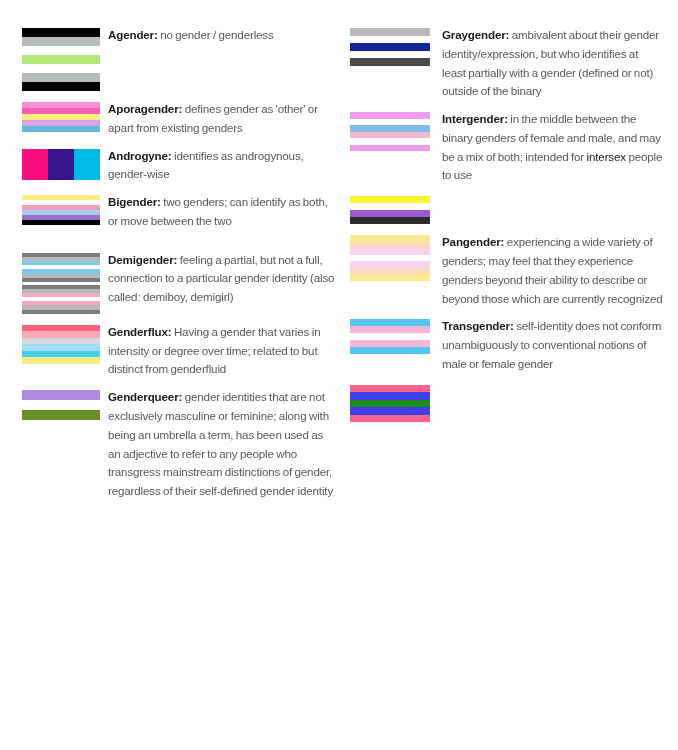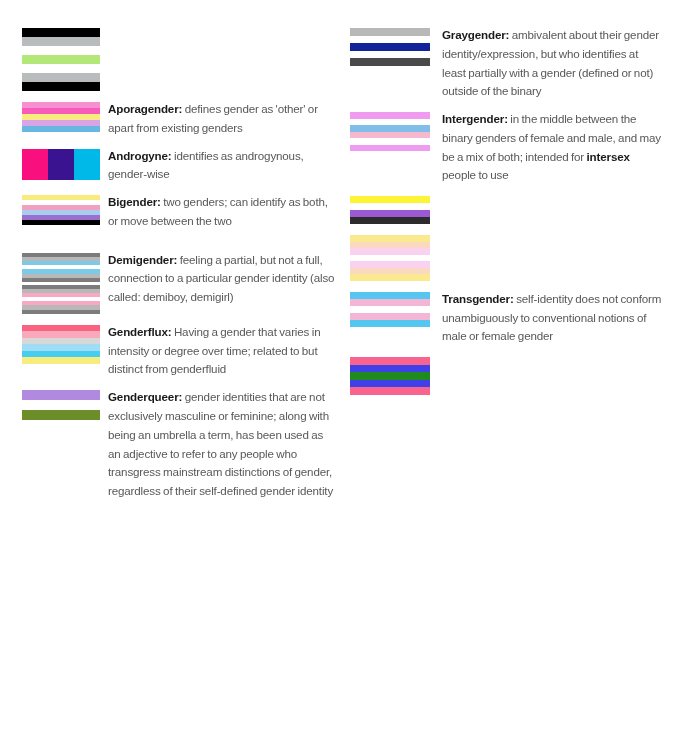--- a/index.html
+++ b/index.html
@@ -64,21 +64,21 @@
     color: #585858;
     letter-spacing: -0.15px;
     word-spacing: -0.6px;
     padding-top: 0px;
   }
   .term {
     font-weight: bold;
     color: #1a1a1a;
   }
   .inline-bold {
-    font-weight: bold;
+    font-weight: normal;
     color: #1a1a1a;
   }
   .col-right .flag-cell {
     width: 92px;
     min-width: 92px;
   }
   .col-right .flag {
     width: 80px;
   }
 </style>
@@ -92,20 +92,21 @@
           <div class="flag">
             <div class="stripe" style="background: rgb(0, 0, 0); height: 9px;"></div>
             <div class="stripe" style="background: rgb(184, 188, 189); height: 9px;"></div>
             <div class="stripe" style="background: rgb(255, 255, 255); height: 9px;"></div>
             <div class="stripe" style="background: rgb(179, 232, 120); height: 9px;"></div>
             <div class="stripe" style="background: rgb(255, 255, 255); height: 9px;"></div>
             <div class="stripe" style="background: rgb(184, 188, 189); height: 9px;"></div>
             <div class="stripe" style="background: rgb(0, 0, 0); height: 9px;"></div>
           </div>
         </div>
+        <div class="text-cell"><span class="term">Agender:</span><span> no gender / genderless</span></div>
       </div>
       <div class="entry">
         <div class="flag-cell">
           <div class="flag">
             <div class="stripe" style="background: rgb(248, 143, 208); height: 6px;"></div>
             <div class="stripe" style="background: rgb(247, 91, 187); height: 6px;"></div>
             <div class="stripe" style="background: rgb(249, 236, 126); height: 6px;"></div>
             <div class="stripe" style="background: rgb(217, 163, 232); height: 6px;"></div>
             <div class="stripe" style="background: rgb(102, 184, 224); height: 6px;"></div>
           </div>
@@ -225,20 +226,21 @@
           <div class="flag">
             <div class="stripe" style="background: rgb(251, 233, 143); height: 6.5px;"></div>
             <div class="stripe" style="background: rgb(251, 217, 192); height: 6.5px;"></div>
             <div class="stripe" style="background: rgb(249, 210, 239); height: 6.5px;"></div>
             <div class="stripe" style="background: rgb(255, 255, 255); height: 6.5px;"></div>
             <div class="stripe" style="background: rgb(249, 210, 239); height: 6.5px;"></div>
             <div class="stripe" style="background: rgb(251, 217, 192); height: 6.5px;"></div>
             <div class="stripe" style="background: rgb(251, 233, 143); height: 6.5px;"></div>
           </div>
         </div>
+        <div class="text-cell"><span class="term">Pangender:</span><span> experiencing a wide variety of genders; may feel that they experience genders beyond their ability to describe or beyond those which are currently recognized</span></div>
       </div>
       <div class="entry">
         <div class="flag-cell">
           <div class="flag">
             <div class="stripe" style="background: rgb(84, 198, 239); height: 7px;"></div>
             <div class="stripe" style="background: rgb(243, 182, 212); height: 7px;"></div>
             <div class="stripe" style="background: rgb(255, 255, 255); height: 7px;"></div>
             <div class="stripe" style="background: rgb(243, 182, 212); height: 7px;"></div>
             <div class="stripe" style="background: rgb(84, 198, 239); height: 7px;"></div>
           </div>

